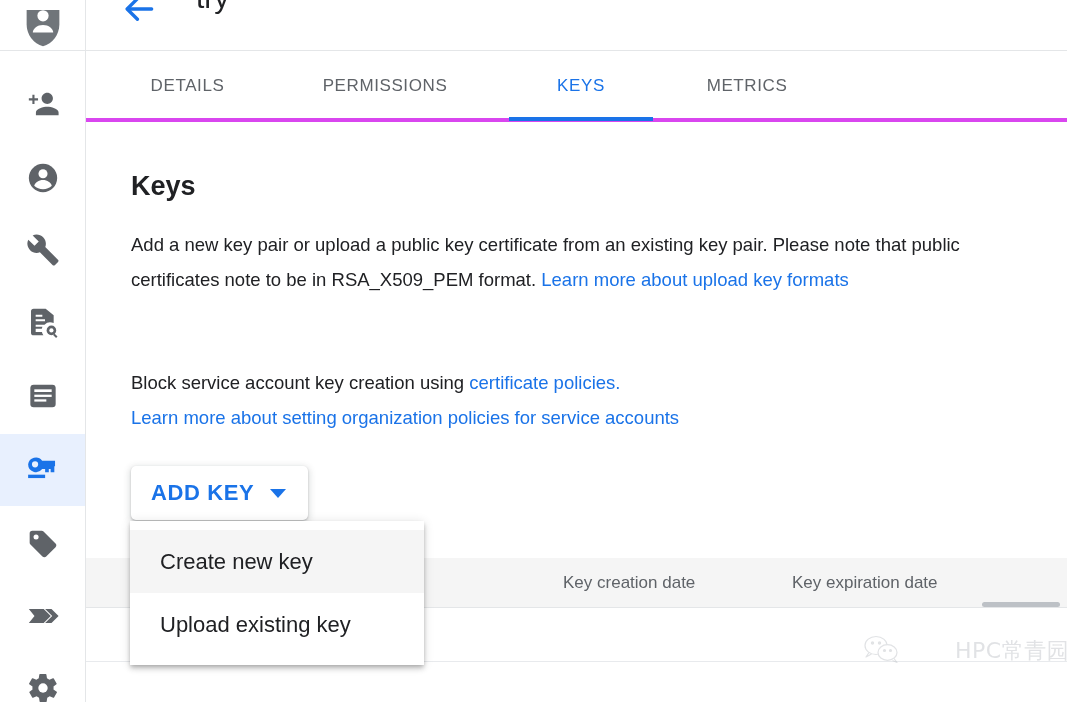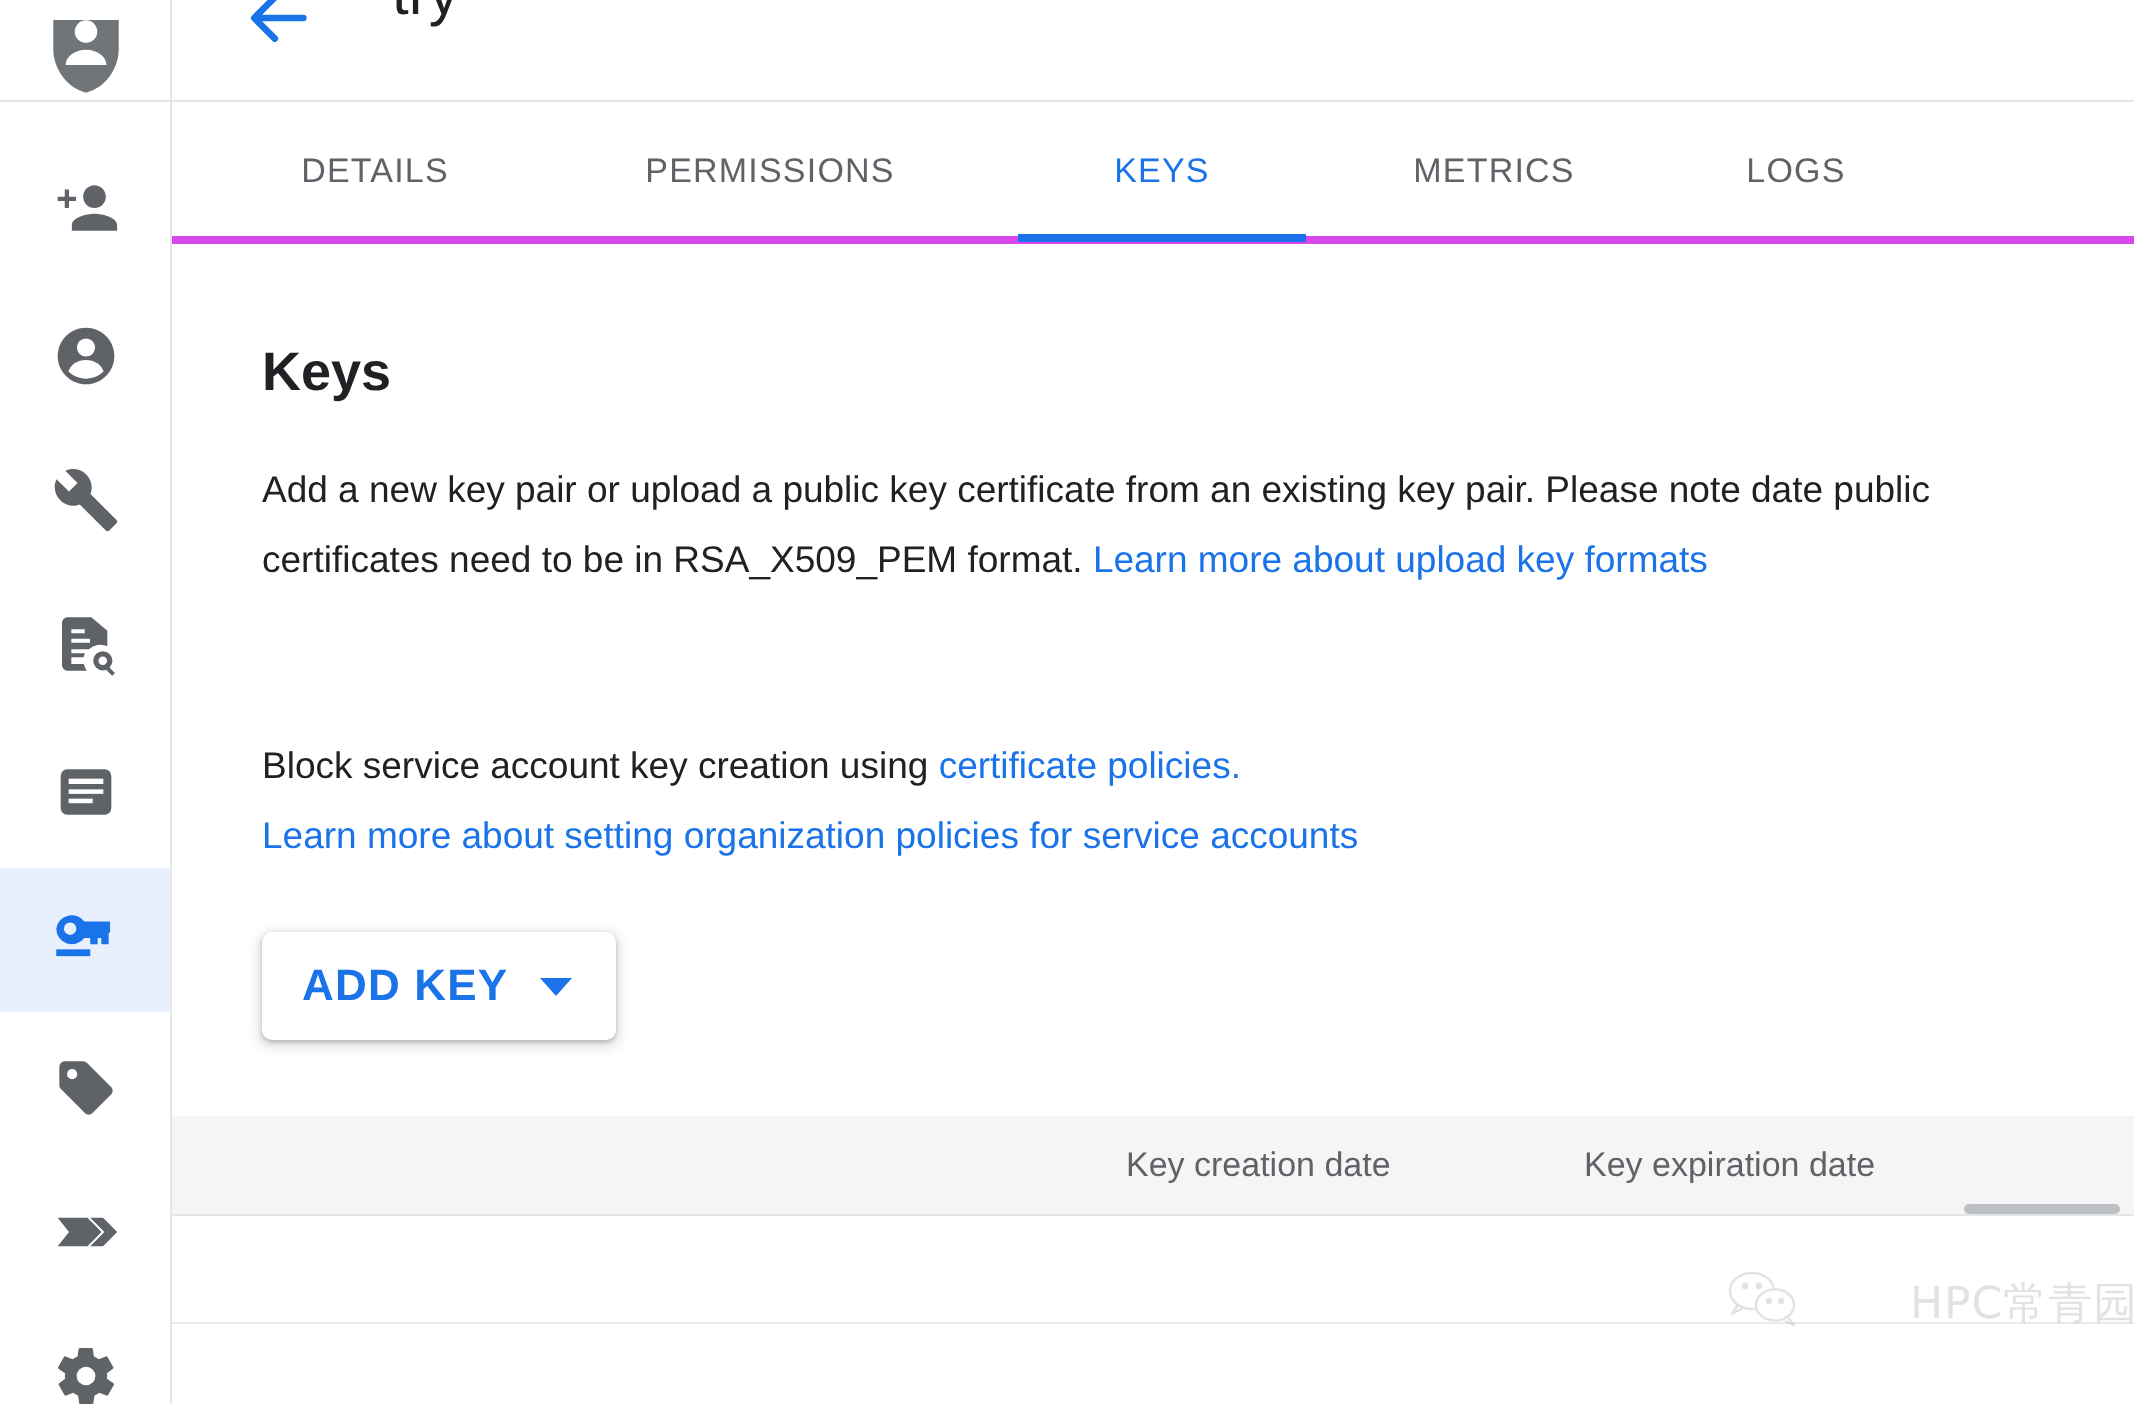--- a/index.html
+++ b/index.html
@@ -356,31 +356,28 @@
     </div>
     <div class="tab" style="left:209px;width:180px">
       <span>PERMISSIONS</span>
     </div>
     <div class="tab active" style="left:423px;width:144px">
       <span>KEYS</span>
     </div>
     <div class="tab" style="left:601px;width:120px">
       <span>METRICS</span>
     </div>
-    <div class="tab" style="left:764px;width:96px">
-      <span>LOGS</span>
-    </div>
   </div>
 
   <div id="main">
 
     <div id="keys-heading">Keys</div>
 
     <div class="body-para" id="para-1">
-      <span>Add a new key pair or upload a public key certificate from an existing key pair. Please note date public certificates need to be in RSA_X509_PEM format. </span><a class="link">Learn more about upload key formats</a>
+      <span>Add a new key pair or upload a public key certificate from an existing key pair. Please note that public certificates note to be in RSA_X509_PEM format. </span><a class="link">Learn more about upload key formats</a>
     </div>
 
     <div class="body-para" id="para-2">
       <span>Block service account key creation using </span><a class="link">certificate policies.</a><br>
       <a class="link">Learn more about setting organization policies for service accounts</a>
     </div>
 
     <div id="add-key-btn">
       <span id="add-key-label">ADD KEY</span>
       <span id="add-key-caret"></span>
@@ -395,20 +392,28 @@
           <span>Key expiration date</span>
         </div>
         <div id="hscroll-track"></div>
         <div id="hscroll-thumb"></div>
       </div>
       <div id="table-row"></div>
     </div>
 
   </div>
 
+  <div id="add-key-menu">
+    <div class="menu-item hovered">
+      <span>Create new key</span>
+    </div>
+    <div class="menu-item">
+      <span>Upload existing key</span>
+    </div>
+  </div>
 
   <div id="watermark">
     <span id="wechat-icon">
       <svg width="40" height="30" viewBox="0 0 40 30" fill="none" stroke="#c9ccd0" stroke-width="1.2">
         <ellipse cx="14" cy="11.5" rx="11" ry="9"></ellipse>
         <path d="M7 18.5 L4 23 L9.5 20" stroke-linejoin="round"></path>
         <ellipse cx="25.5" cy="18.5" rx="9.5" ry="7.8" fill="#ffffff"></ellipse>
         <path d="M32 24.5 L35 28.5 L30.5 26.5" stroke-linejoin="round" fill="#ffffff"></path>
         <circle cx="10.5" cy="9" r="1.1" fill="#c9ccd0"></circle>
         <circle cx="17.5" cy="9" r="1.1" fill="#c9ccd0"></circle>

